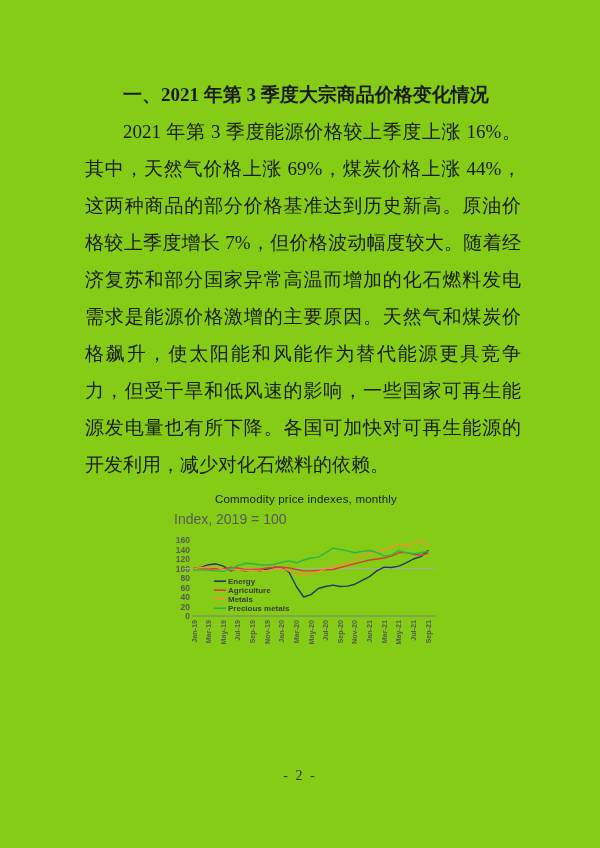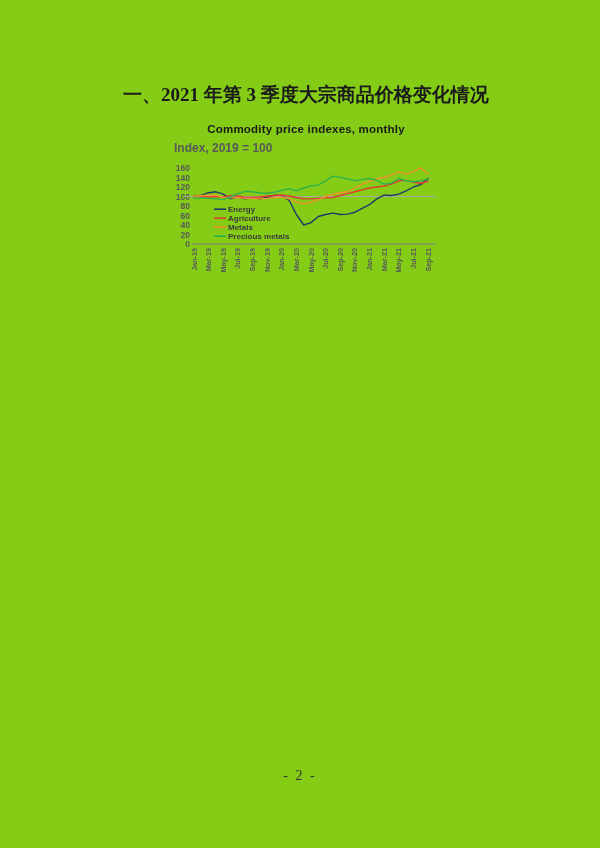--- a/index.html
+++ b/index.html
@@ -32,48 +32,49 @@
     text-indent:2em;
     margin:0;
   }
   .chart{
     margin:10px 0 0 85px;
     width:272px;
     font-family:"Liberation Sans","DejaVu Sans",sans-serif;
   }
   .chart-title{
     font-size:11.5px;
-    font-weight:bold;
+    font-weight:normal;
     color:#1a1a1a;
     text-align:center;
     letter-spacing:.2px;
     margin-bottom:6px;
   }
   .chart-subtitle{
-    font-size:12px;
-    font-weight:bold;
+    font-size:14px;
+    font-weight:normal;
     color:#595959;
     margin:0 0 1px 4px;
   }
   .chart-svg-wrap{line-height:0;}
   .footer{
     position:absolute;
     left:0;right:0;top:768px;
     text-align:center;
     font-size:14px;
     color:#333;
     letter-spacing:2px;
   }
 </style>
 </head>
 <body>
 
 <div class="page">
   <div class="content">
     <h2 class="heading">一、2021 年第 3 季度大宗商品价格变化情况</h2>
+    <p class="para">2021 年第 3 季度能源价格较上季度上涨 16%。其中，天然气价格上涨 69%，煤炭价格上涨 44%，这两种商品的部分价格基准达到历史新高。原油价格较上季度增长 7%，但价格波动幅度较大。随着经济复苏和部分国家异常高温而增加的化石燃料发电需求是能源价格激增的主要原因。天然气和煤炭价格飙升，使太阳能和风能作为替代能源更具竞争力，但受干旱和低风速的影响，一些国家可再生能源发电量也有所下降。各国可加快对可再生能源的开发利用，减少对化石燃料的依赖。</p>
 
     <div class="chart">
       <div class="chart-title">Commodity price indexes, monthly</div>
       <div class="chart-subtitle">Index, 2019 = 100</div>
       <div class="chart-svg-wrap">
         <svg width="272" height="126" viewBox="0 0 272 126">
             <text x="20" y="15" text-anchor="end" font-size="8.5" font-weight="bold" fill="#595959" font-family="&quot;Liberation Sans&quot;,&quot;DejaVu Sans&quot;,sans-serif">160</text>
             <text x="20" y="24.5" text-anchor="end" font-size="8.5" font-weight="bold" fill="#595959" font-family="&quot;Liberation Sans&quot;,&quot;DejaVu Sans&quot;,sans-serif">140</text>
             <text x="20" y="34" text-anchor="end" font-size="8.5" font-weight="bold" fill="#595959" font-family="&quot;Liberation Sans&quot;,&quot;DejaVu Sans&quot;,sans-serif">120</text>
             <text x="20" y="43.5" text-anchor="end" font-size="8.5" font-weight="bold" fill="#595959" font-family="&quot;Liberation Sans&quot;,&quot;DejaVu Sans&quot;,sans-serif">100</text>

